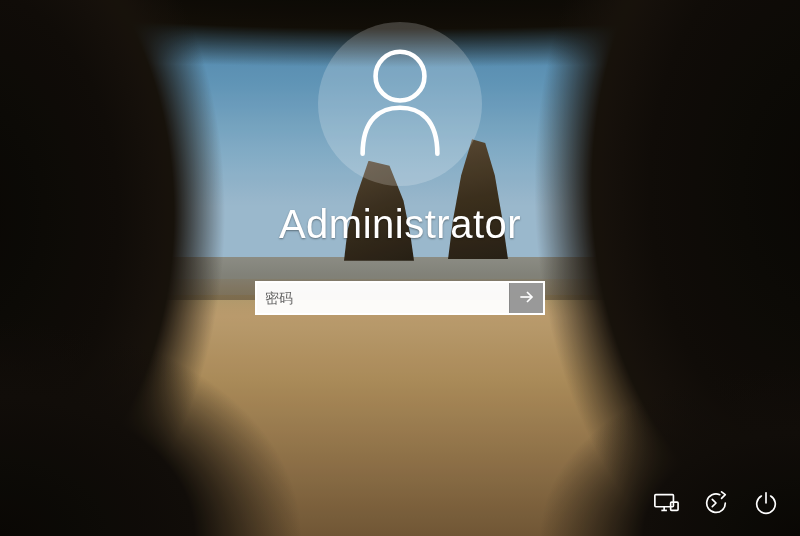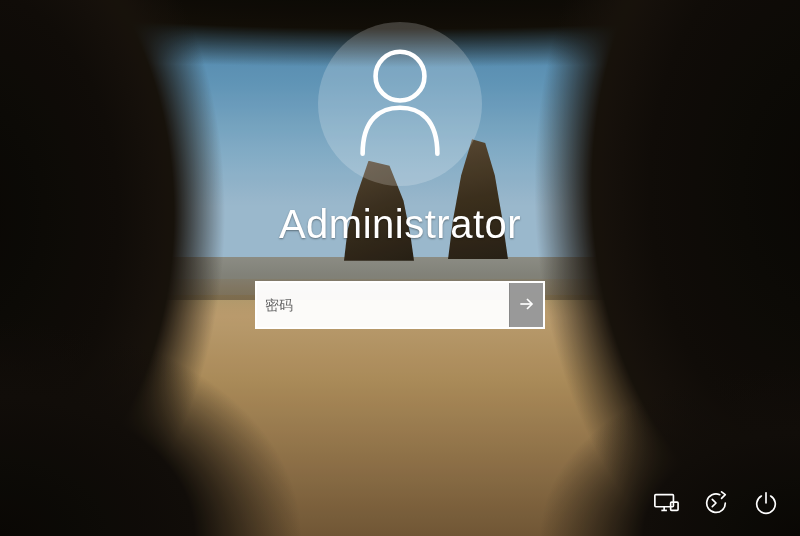--- a/index.html
+++ b/index.html
@@ -146,21 +146,21 @@
       margin-top: 16px;
       letter-spacing: 0.5px;
       text-shadow: 0 1px 2px rgba(0,0,0,0.4);
     }
     .password-row {
       margin-top: 34px;
       display: flex;
       align-items: stretch;
       border: 2px solid rgba(255,255,255,0.9);
       background: rgba(255,255,255,0.96);
-      height: 48px;
+      height: 34px;
       width: 290px;
     }
     .password-input {
       flex: 1;
       border: none;
       background: transparent;
       padding: 0 8px;
       font-size: 14px;
       color: #333;
       outline: none;

